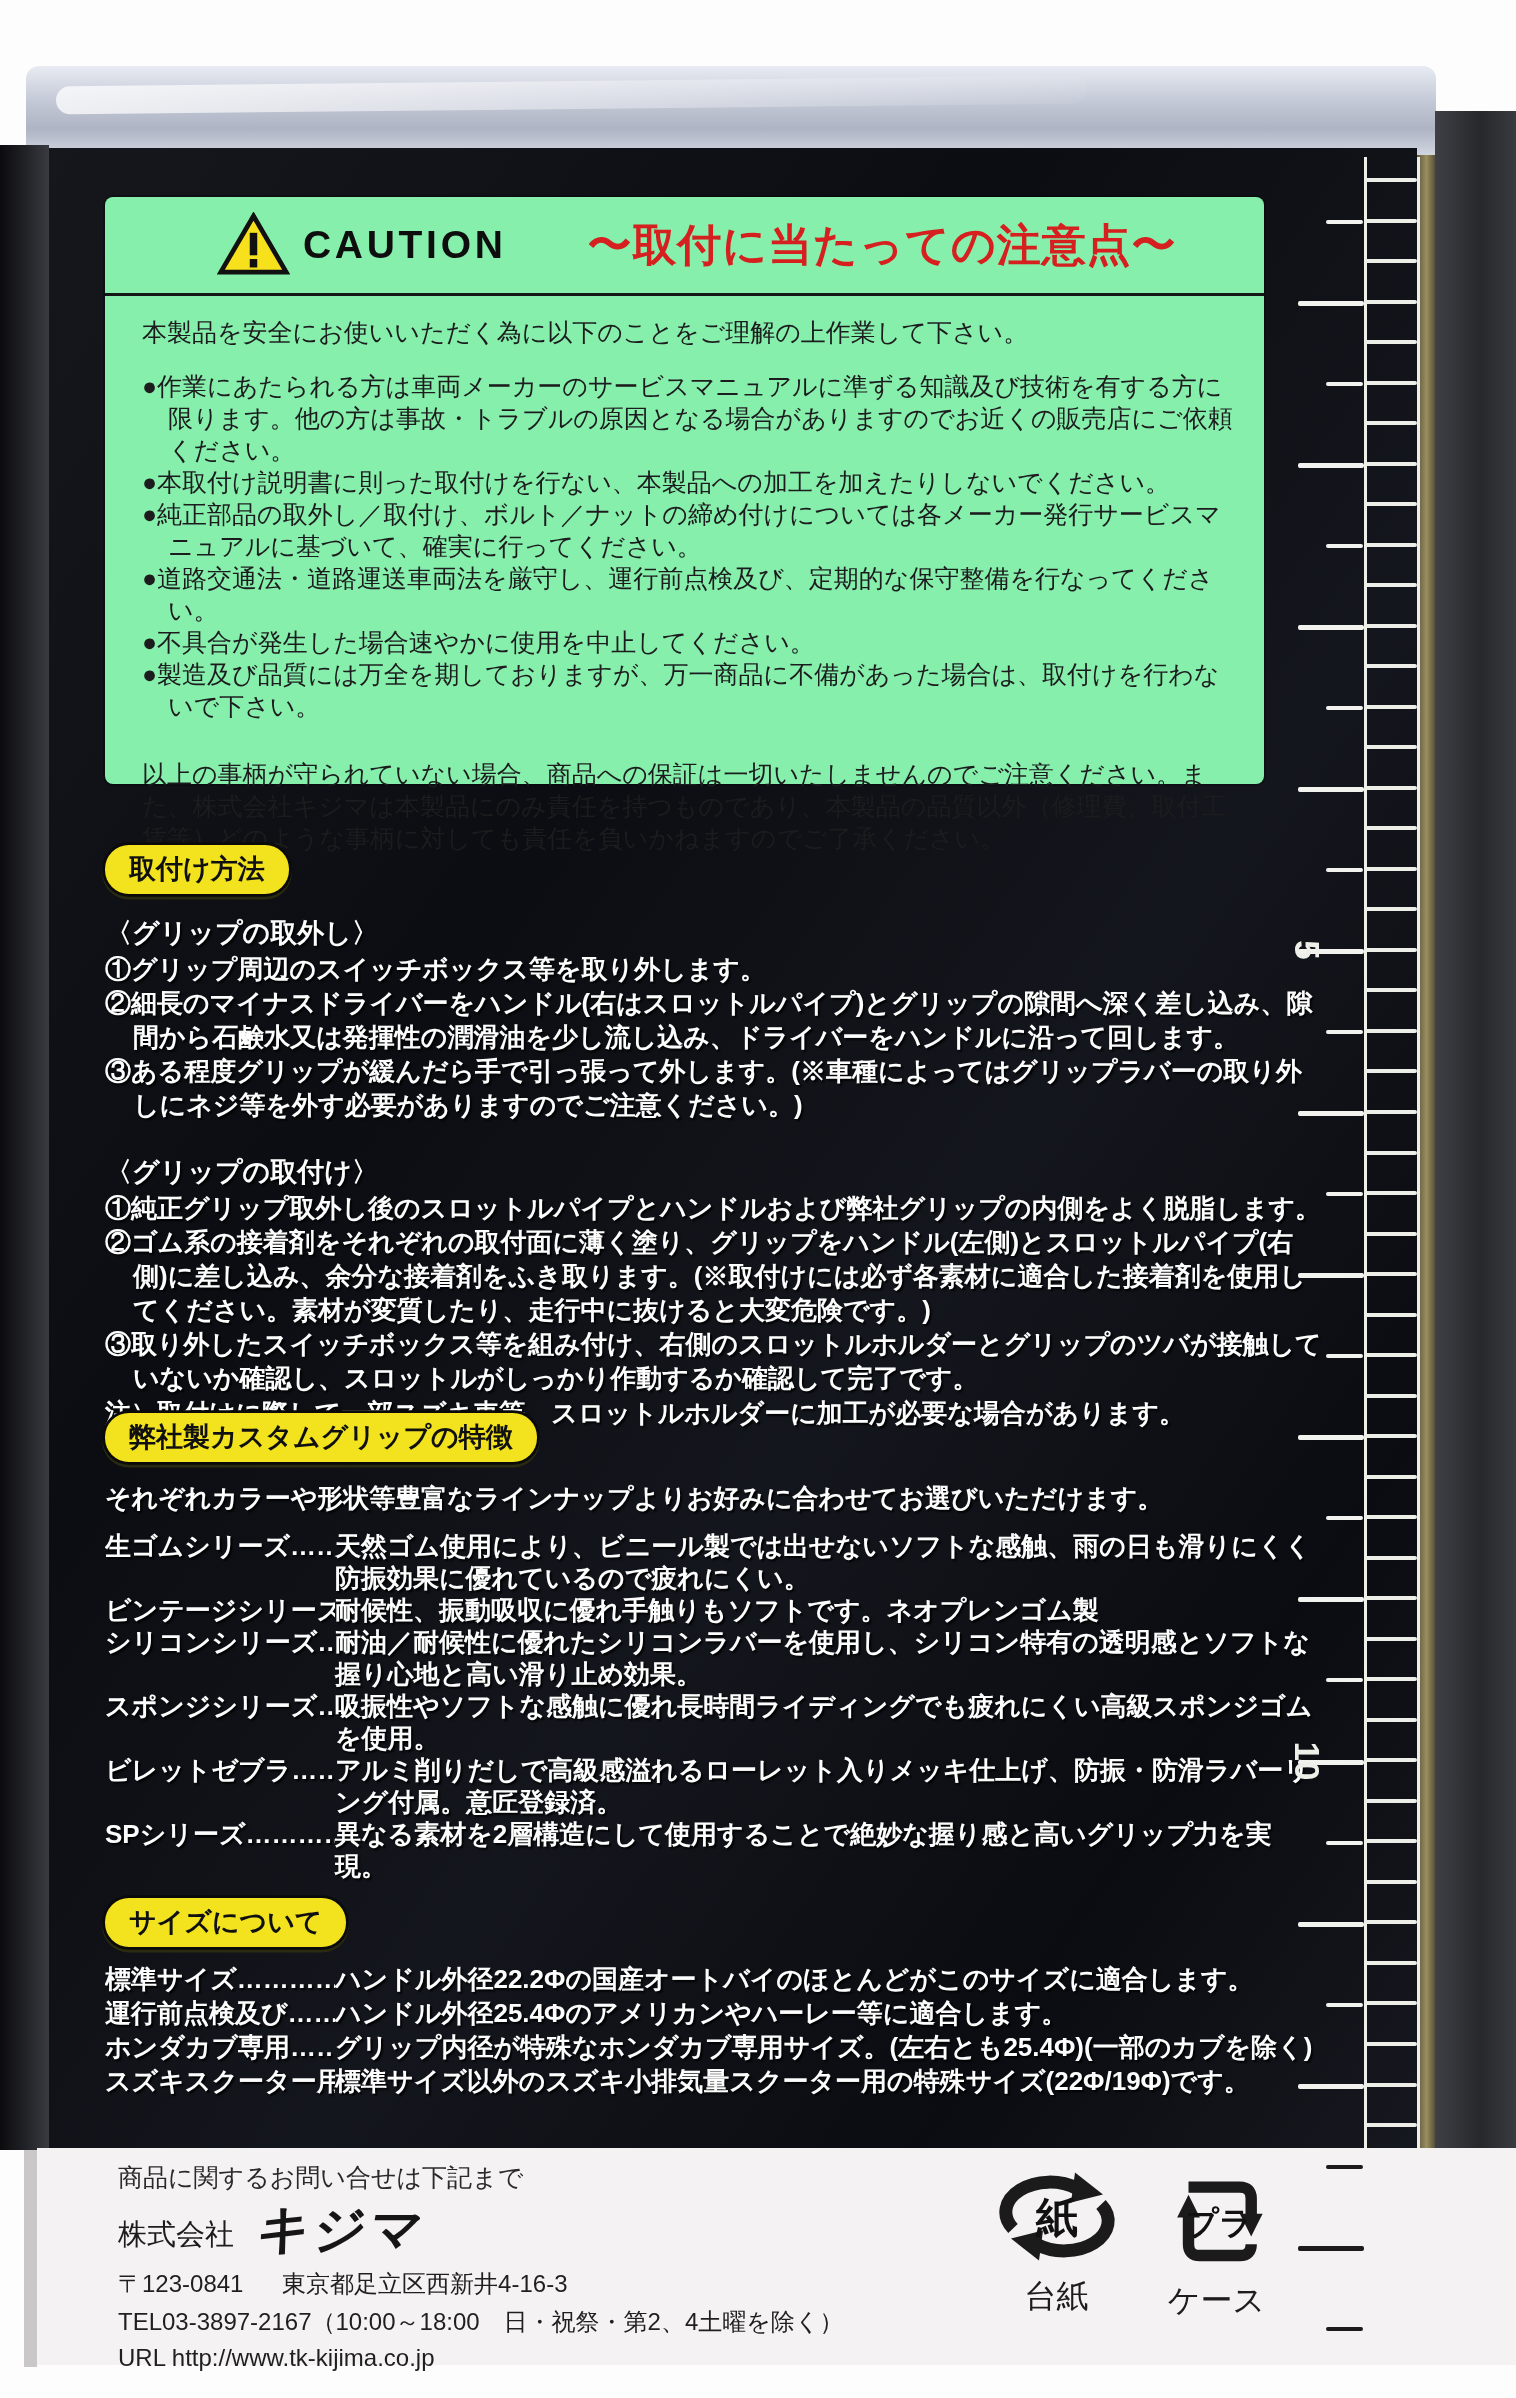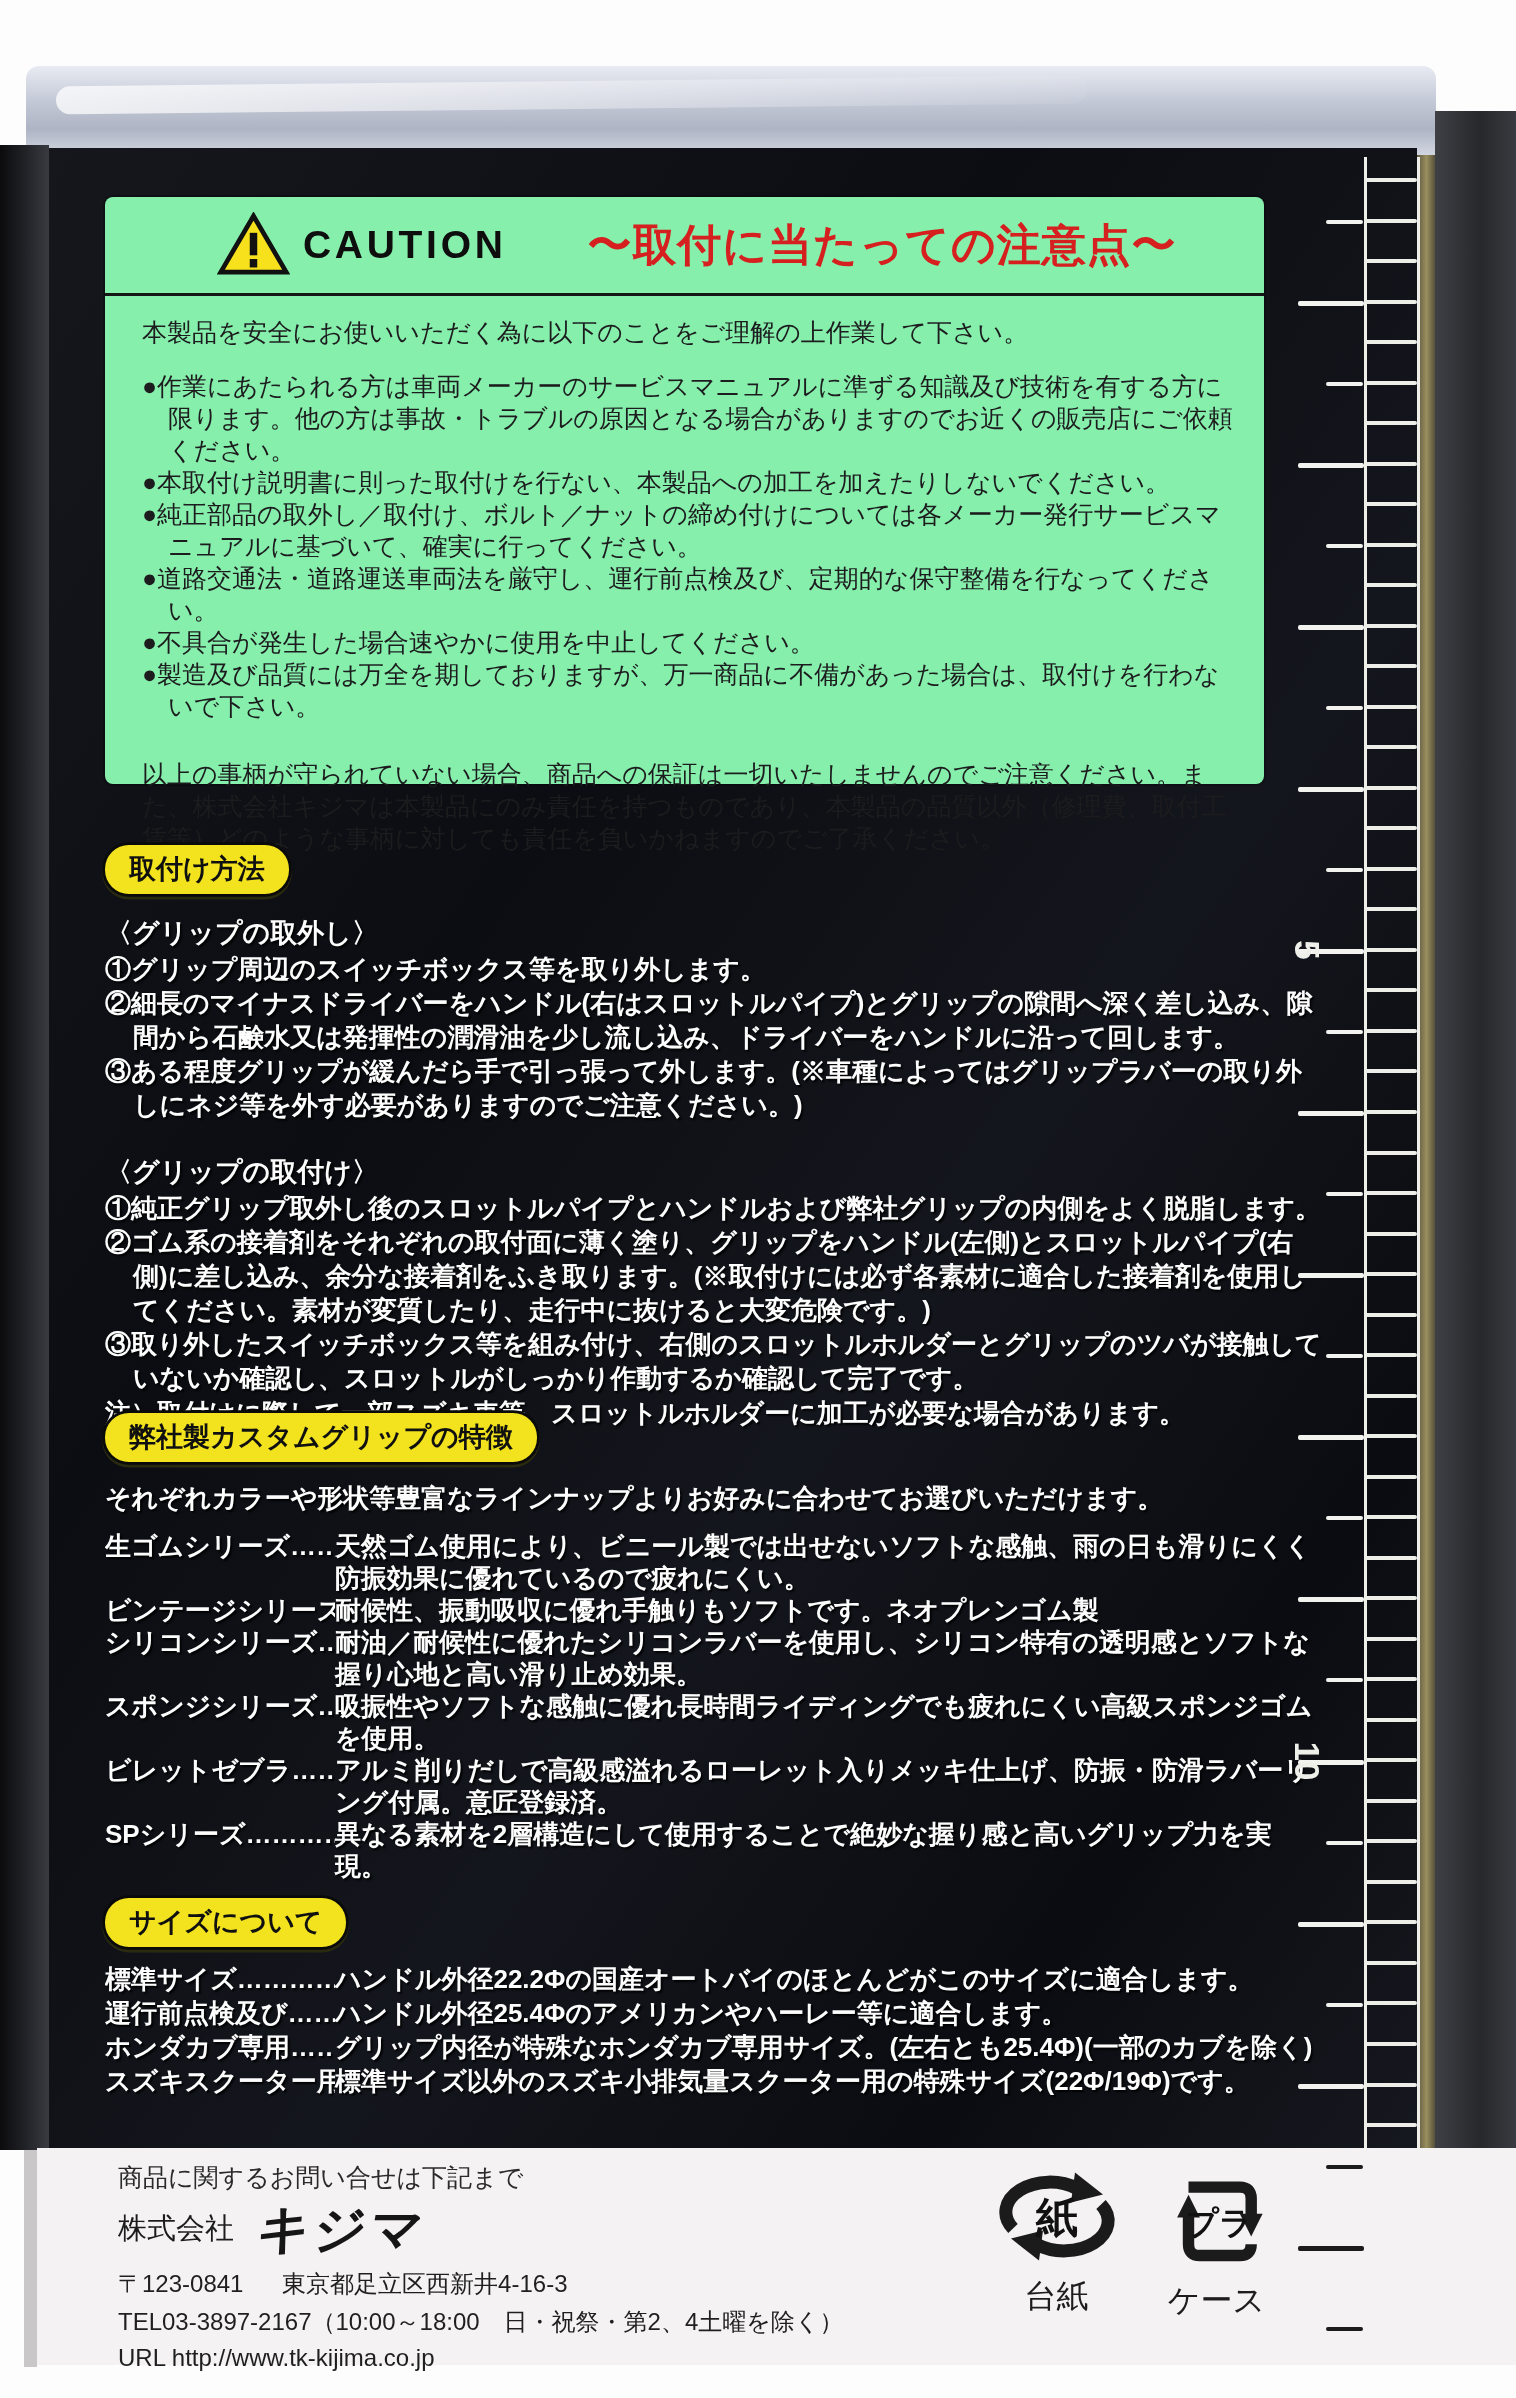--- a/index.html
+++ b/index.html
@@ -53,21 +53,21 @@
   .row{display:flex;font-size:26px;font-weight:bold;line-height:32px;
         text-shadow:1.9px 1.9px 1.9px rgba(0,0,0,.9);}
   .row .cell-name{width:230px;flex:none;white-space:nowrap;overflow:hidden;}
   .row .cell-desc{flex:1;}
   .series-list .row,.size-list .row{margin-bottom:0px;}
   .size-list .row{line-height:34px;}
 
   
   .footer-left{position:absolute;left:118px;top:2161px;color:#222;}
   .contact-note{font-size:25px;color:#2a2a2a;}
-  .company-row{display:flex;align-items:center;margin-top:9.4px;}
+  .company-row{display:flex;align-items:flex-end;margin-top:9.4px;}
   .company-prefix{font-family:"Liberation Serif",serif;font-size:29px;color:#1c1c1c;}
   .company-logo{font-size:52px;font-weight:bold;color:#161616;margin-left:24px;
         transform:skewX(-10deg);letter-spacing:2.8px;line-height:52px;}
   .addr-row{font-size:24px;margin-top:13px;color:#1f1f1f;}
   .addr-row .postal{margin-right:32px;}
   .tel-row,.url-row{font-size:24px;margin-top:5.6px;color:#1f1f1f;}
 
   .recycle{position:absolute;top:2166px;text-align:center;color:#1b1b1b;}
   .recycle .mark{display:block;margin:0 auto;}
   .recycle .rlabel{font-size:32px;margin-top:7.5px;color:#1d1d1d;}

